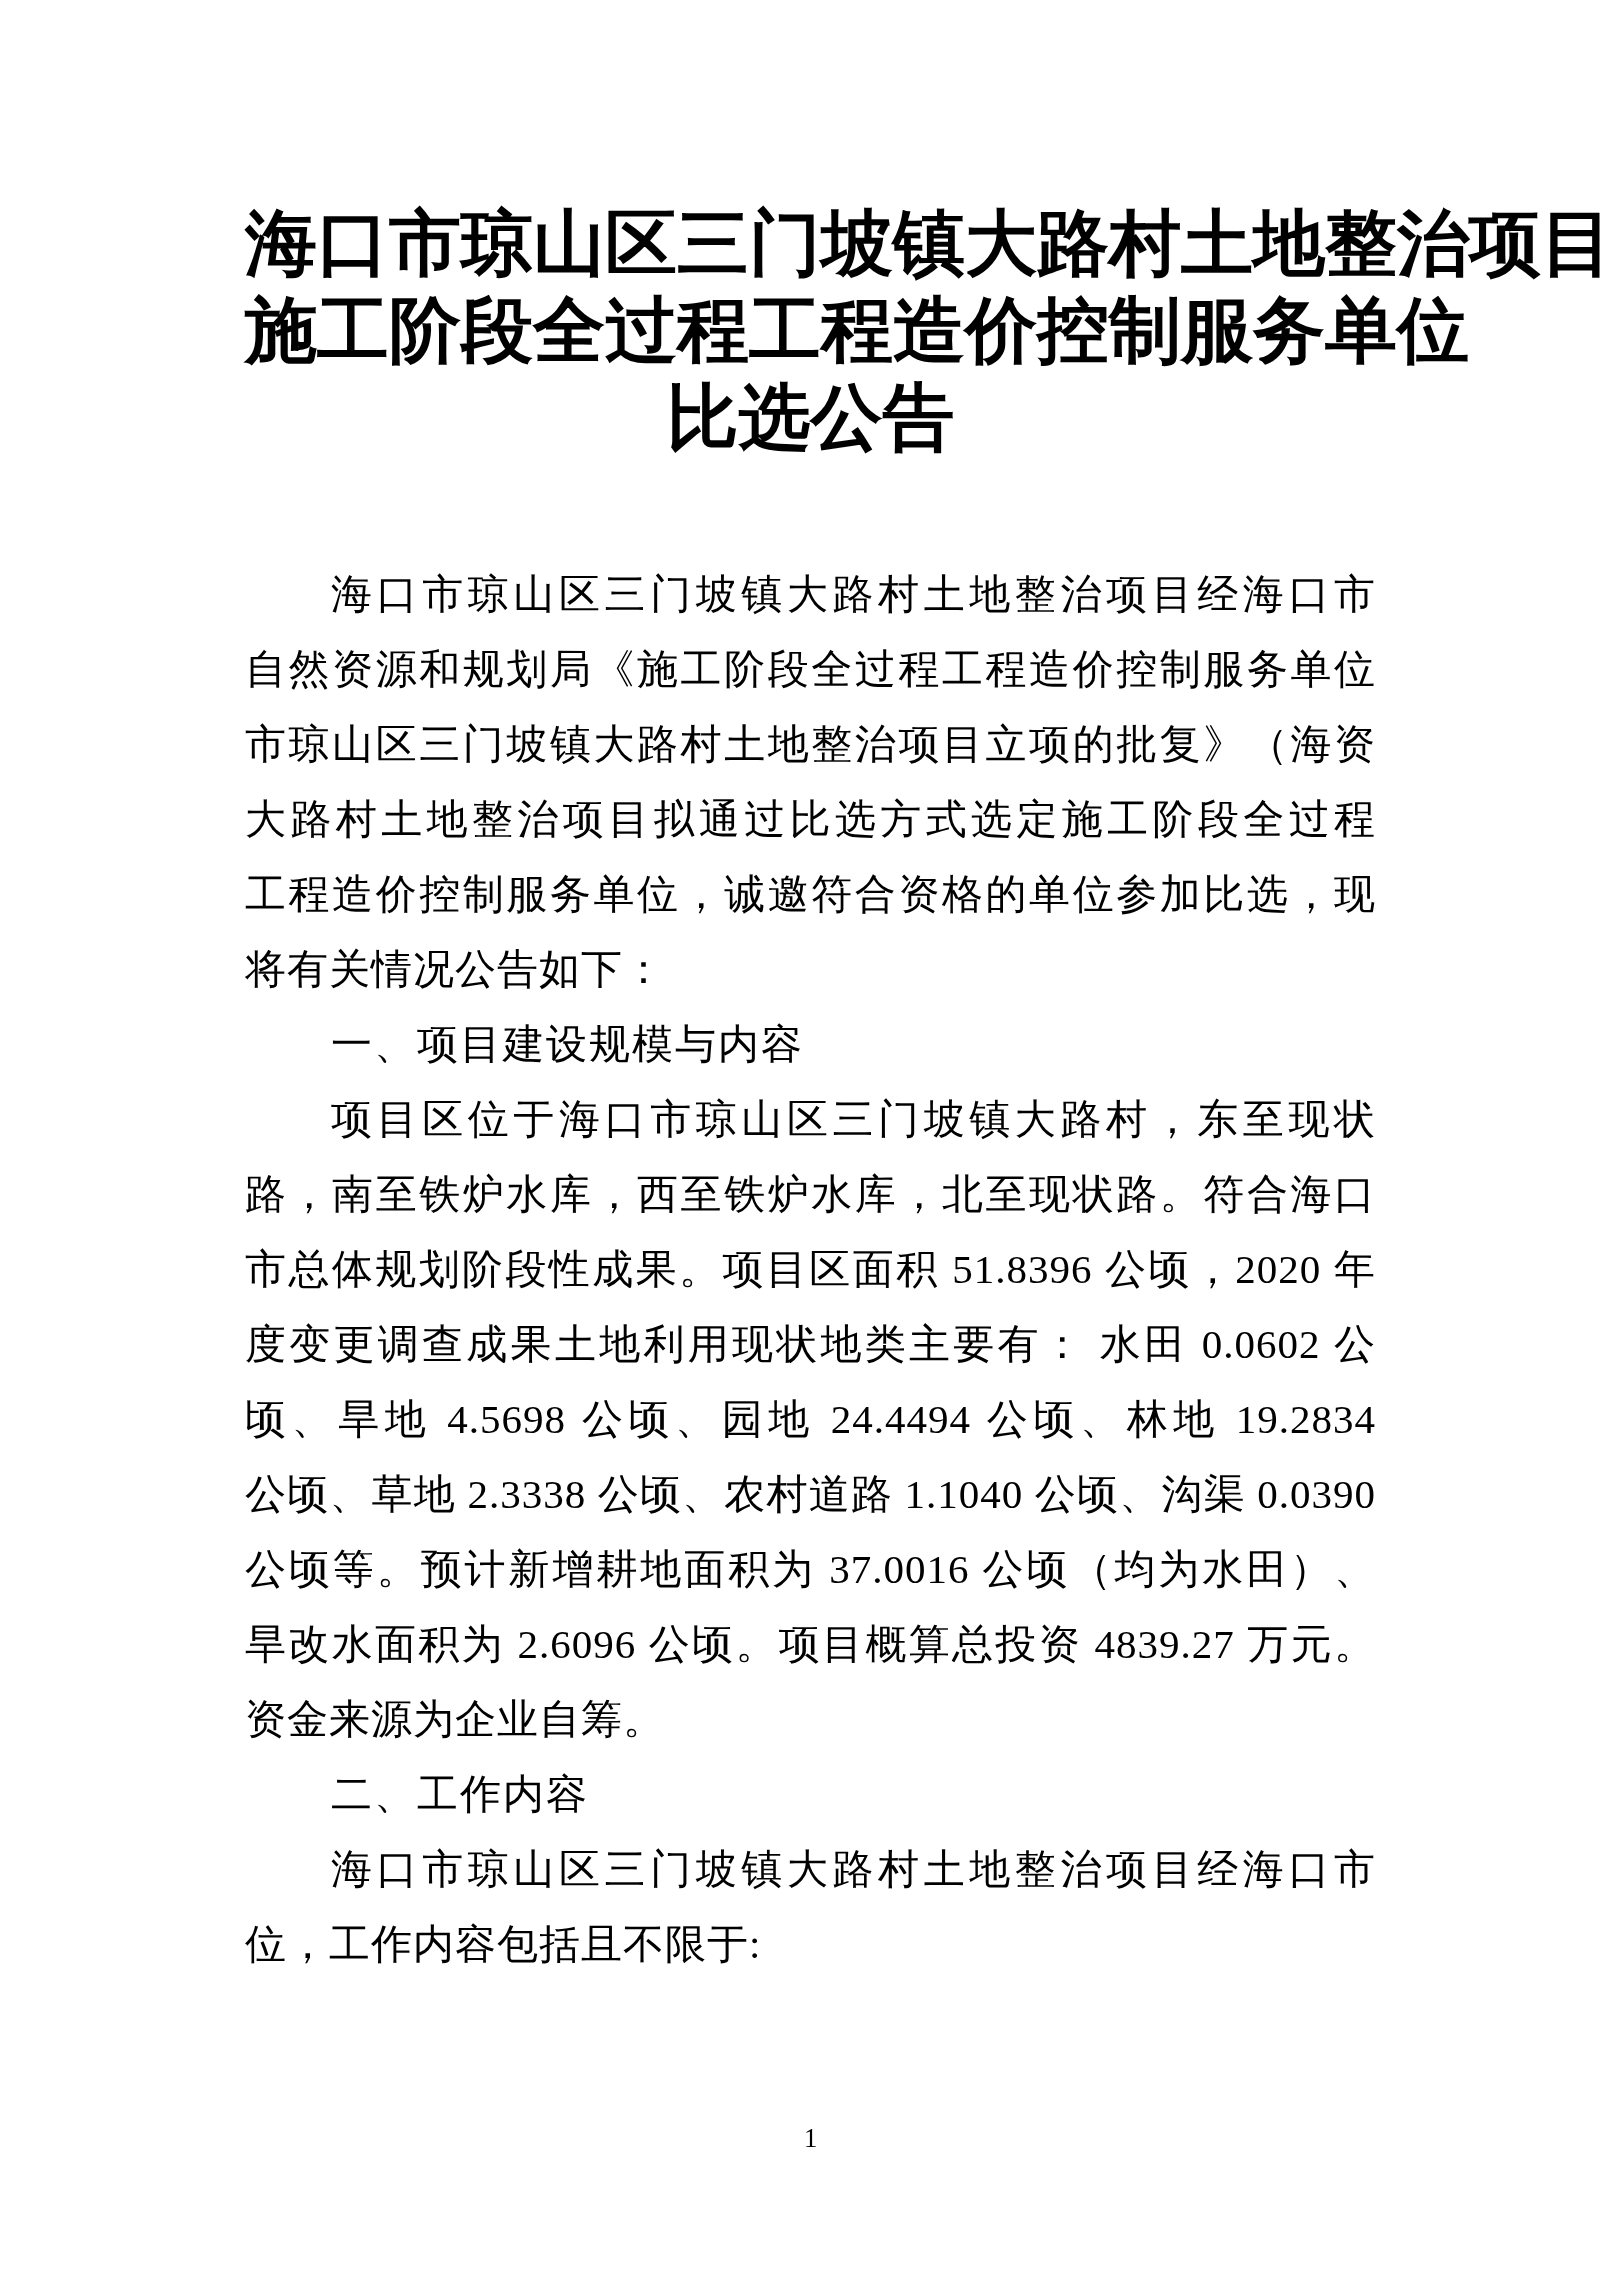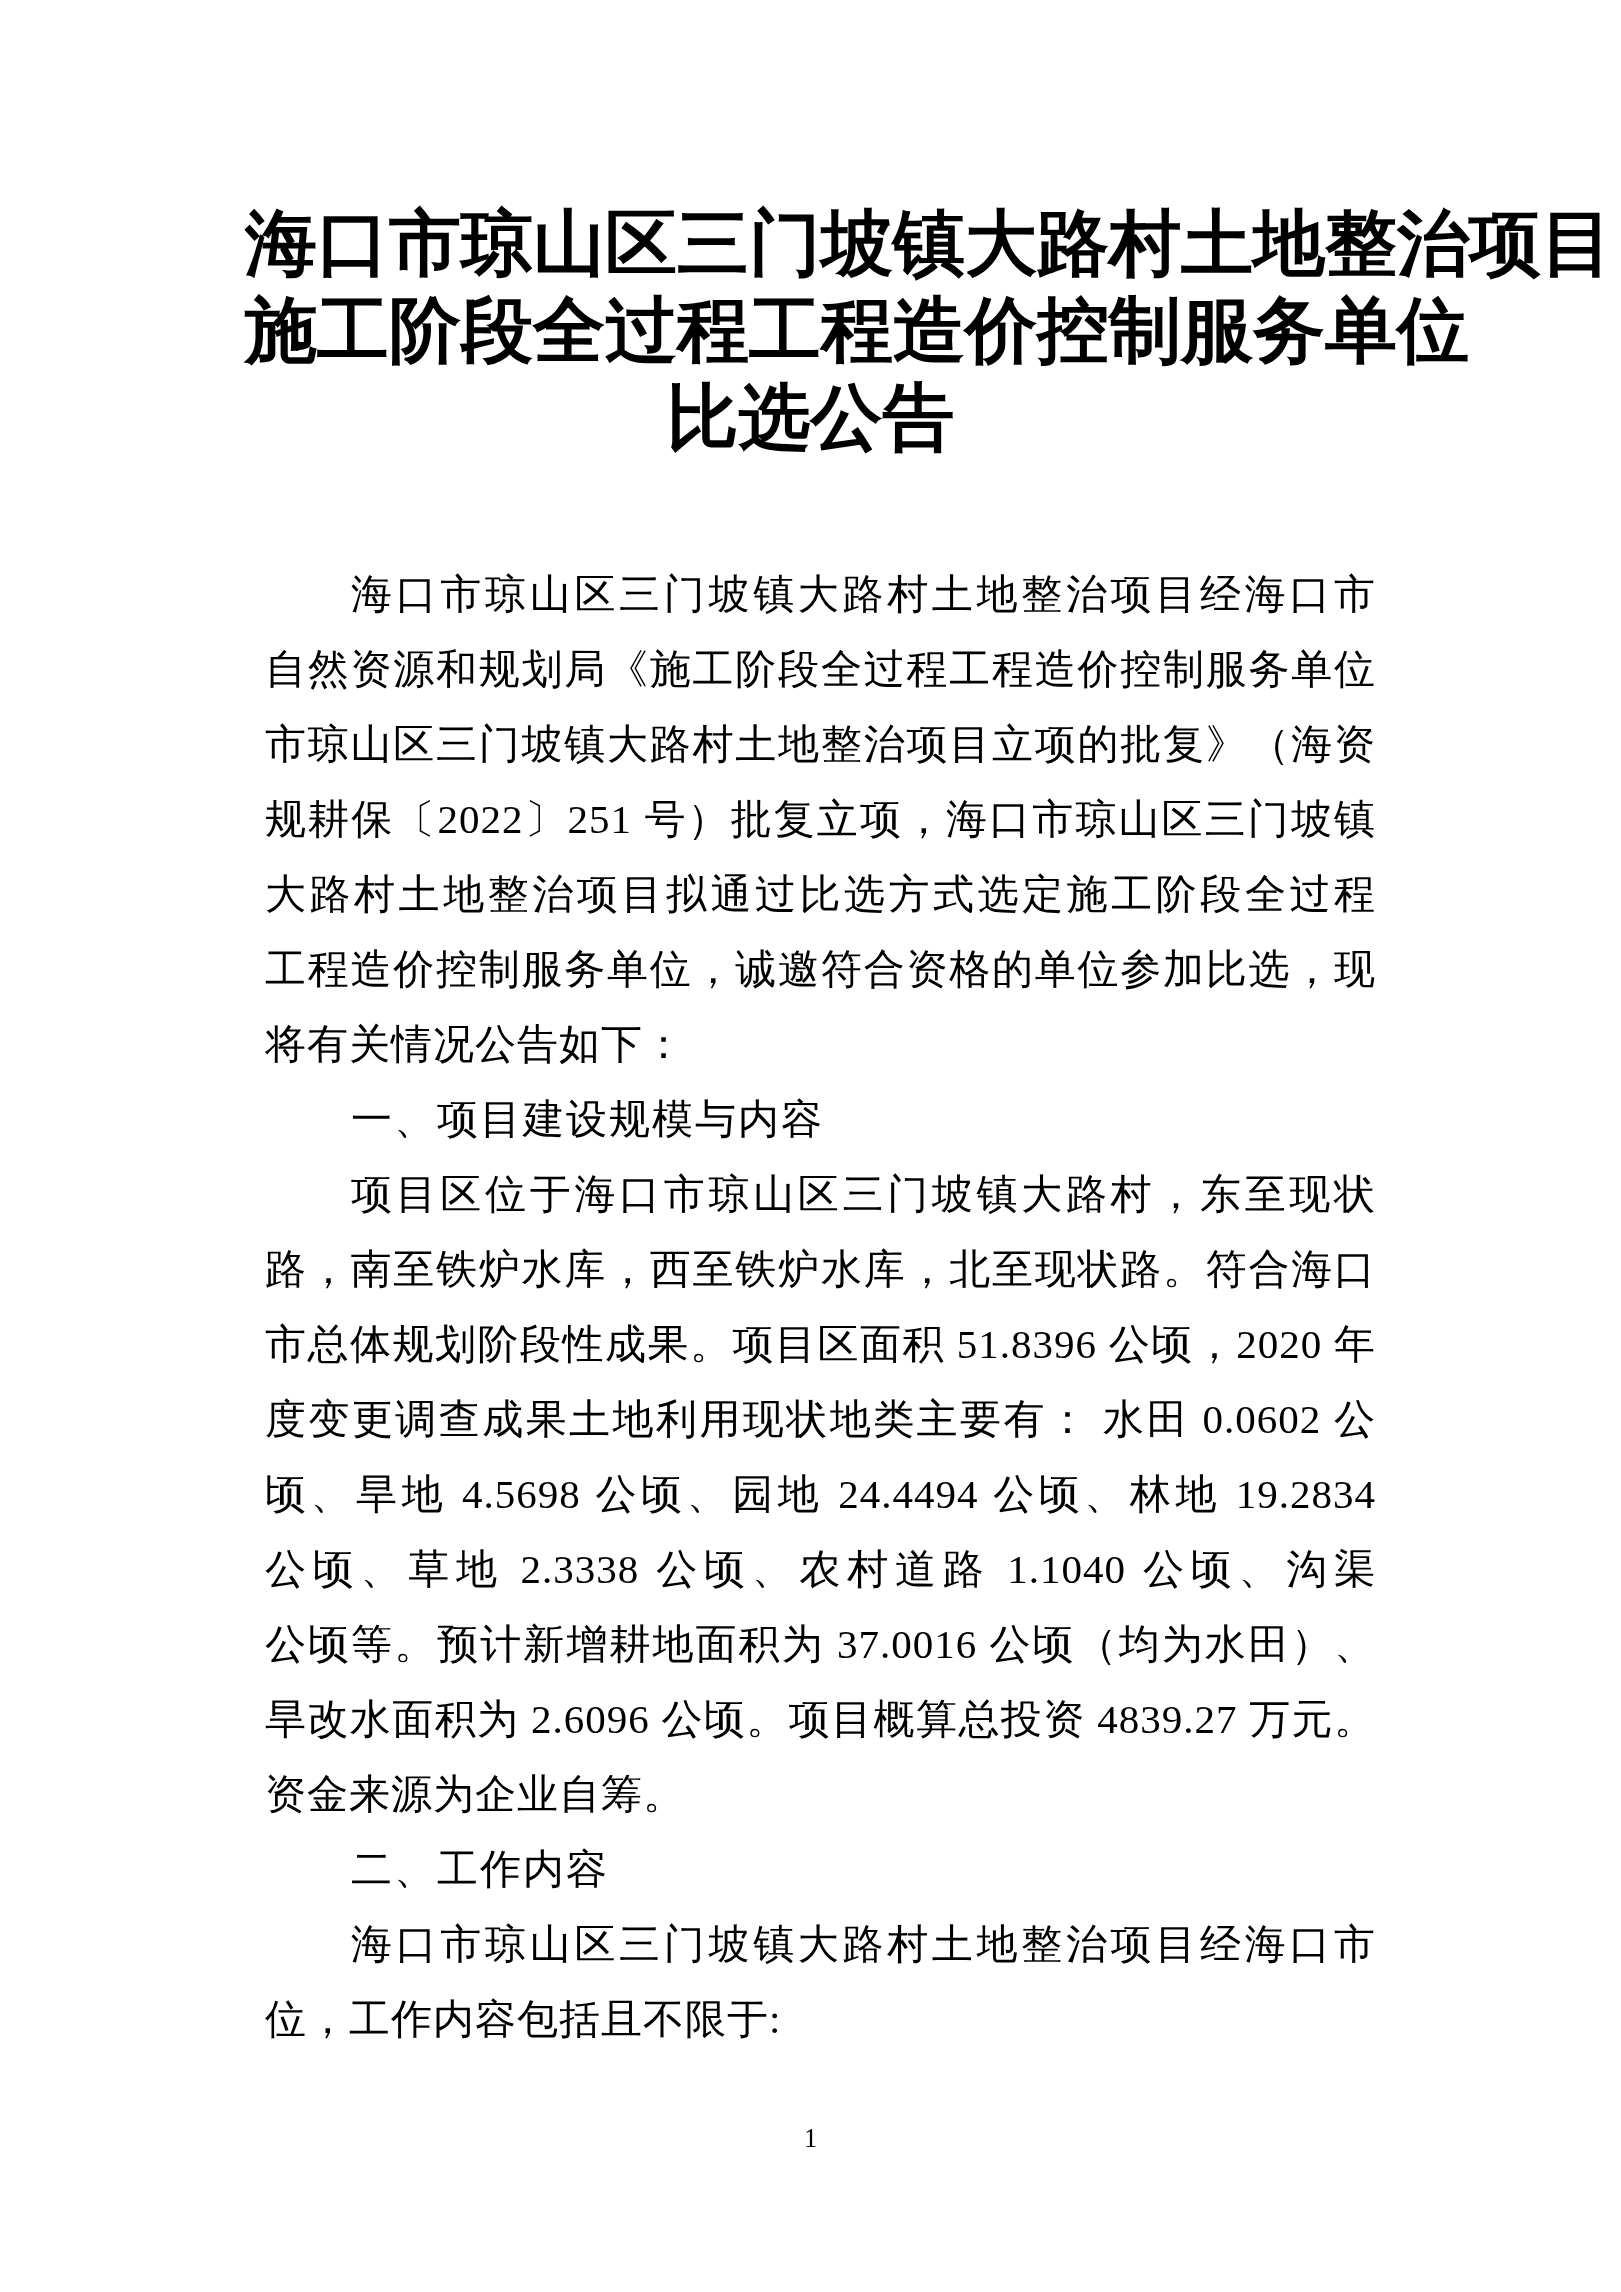--- a/index.html
+++ b/index.html
@@ -41,21 +41,20 @@
     font-family: "Liberation Serif", "DejaVu Serif", serif;
     font-size: 41px;
     letter-spacing: 1px;
   }
   .bline {
     height: 75px;
     line-height: 75px;
     text-align: justify;
     text-align-last: left;
     overflow: hidden;
-    margin-left: 20px;
   }
   .bline.j {
     text-align-last: justify;
   }
   .bline.ind {
     text-indent: 86px;
   }
   .bline.hd {
     font-weight: normal;
     font-family: "Liberation Sans", "DejaVu Sans", sans-serif;
@@ -82,21 +81,20 @@
   <div class="title-block">
     <div class="title-line">海口市琼山区三门坡镇大路村土地整治项目</div>
     <div class="title-line">施工阶段全过程工程造价控制服务单位</div>
     <div class="title-line">比选公告</div>
   </div>
 
   <div class="body-block">
     <div class="bline ind j">海口市琼山区三门坡镇大路村土地整治项目经海口市</div>
     <div class="bline j">自然资源和规划局《施工阶段全过程工程造价控制服务单位</div>
     <div class="bline j">市琼山区三门坡镇大路村土地整治项目立项的批复》（海资</div>
-    <div class="bline j">规耕保〔2022〕251 号）批复立项，海口市琼山区三门坡镇</div>
     <div class="bline j">大路村土地整治项目拟通过比选方式选定施工阶段全过程</div>
     <div class="bline j">工程造价控制服务单位，诚邀符合资格的单位参加比选，现</div>
     <div class="bline">将有关情况公告如下：</div>
     <div class="bline ind hd">一、项目建设规模与内容</div>
     <div class="bline ind j">项目区位于海口市琼山区三门坡镇大路村，东至现状</div>
     <div class="bline j">路，南至铁炉水库，西至铁炉水库，北至现状路。符合海口</div>
     <div class="bline j">市总体规划阶段性成果。项目区面积 51.8396 公顷，2020 年</div>
     <div class="bline j">度变更调查成果土地利用现状地类主要有： 水田 0.0602 公</div>
     <div class="bline j">顷、旱地 4.5698 公顷、园地 24.4494 公顷、林地 19.2834</div>
     <div class="bline j">公顷、草地 2.3338 公顷、农村道路 1.1040 公顷、沟渠 0.0390</div>

